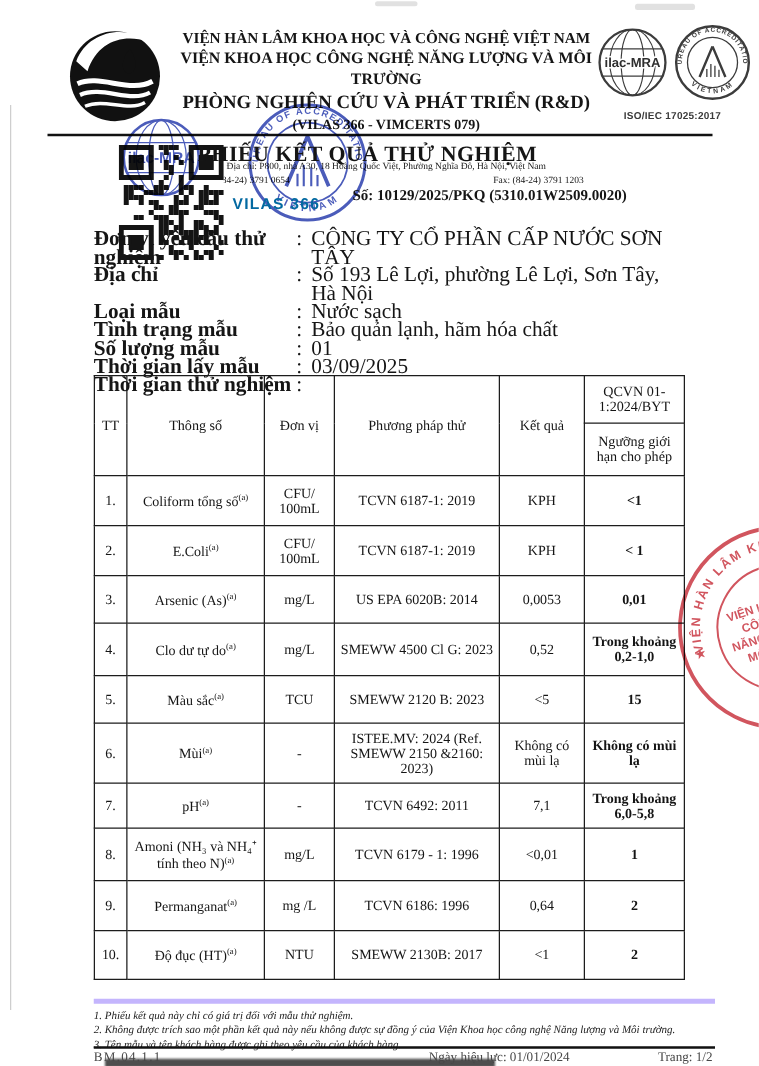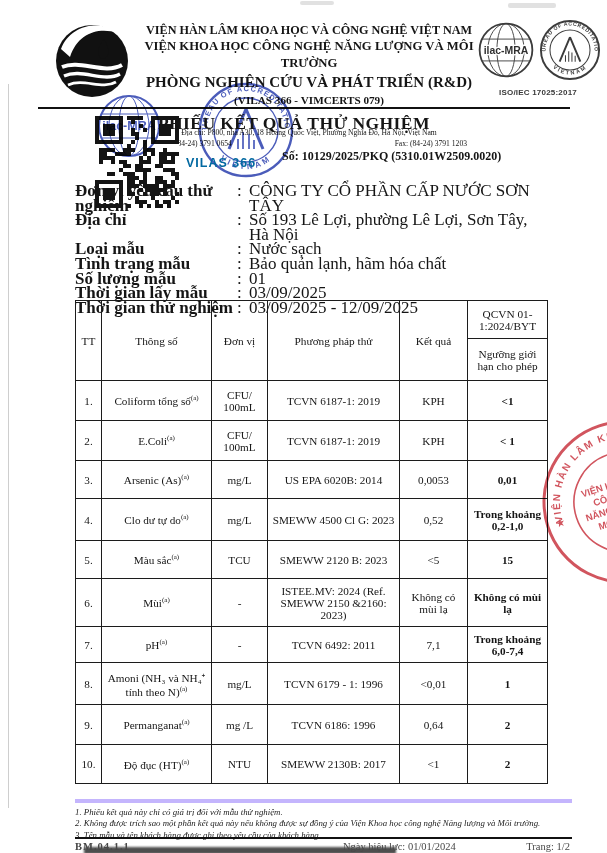--- a/index.html
+++ b/index.html
@@ -45,21 +45,21 @@
   table.results th{font-size:11.3px;font-weight:normal;text-align:center;}
   table.results td{font-size:11.2px;text-align:center;}
   td.c-param{text-align:left;padding-left:6px;}
   td.c-unit{white-space:pre-line;}
   td.c-limit{font-weight:bold;font-size:10.6px;}
   sup{font-size:7px;}
   
   .footnotes{left:75px;top:799px;width:497px;border-top:4px solid #c4b5fd;padding-top:4px;font-style:italic;font-size:8.8px;line-height:11.3px;color:#222;}
   .rule-bottom{left:75px;top:837px;width:497px;height:1.5px;background:#111;}
   .footer-row{left:75px;top:841px;width:497px;height:12px;font-size:10.5px;color:#474747;}
-  .footer-row .fc{position:absolute;left:0;top:0;letter-spacing:1px;font-weight:bold;}
+  .footer-row .fc{position:absolute;left:0;top:0;letter-spacing:1px;}
   .footer-row .fd{position:absolute;left:268px;top:0;}
   .footer-row .fp{position:absolute;right:2px;top:0;}
   .red-stamp{left:539px;top:417px;opacity:.85;mix-blend-mode:multiply;}
 </style>
 </head>
 <body>
 
 <div class="page">
 
   <div class="abs scan-edge"></div>
@@ -337,21 +337,20 @@
         <span class="val">01</span>
       </div>
       <div class="info-row">
         <span class="lbl">Thời gian lấy mẫu</span>
         <span class="col">:</span>
         <span class="val">03/09/2025</span>
       </div>
       <div class="info-row">
         <span class="lbl">Thời gian thử nghiệm</span>
         <span class="col">:</span>
-        <span class="val">03/09/2025 - 12/09/2025</span>
       </div>
     </div>
 
   <table class="results">
     <colgroup>
       <col style="width:26px">
         <col style="width:110px">
         <col style="width:56px">
       <col style="width:132px">
         <col style="width:68px">
@@ -420,21 +419,21 @@
           <td class="c-method">ISTEE.MV: 2024 (Ref. SMEWW 2150 &amp;2160: 2023)</td>
           <td class="c-result">Không có mùi lạ</td>
           <td class="c-limit">Không có mùi lạ</td>
         </tr>
         <tr style="height: 36px;">
           <td class="c-tt">7.</td>
           <td class="c-param"><span>pH</span><sup>(a)</sup></td>
           <td class="c-unit">-</td>
           <td class="c-method">TCVN 6492: 2011</td>
           <td class="c-result">7,1</td>
-          <td class="c-limit">Trong khoảng 6,0-7,4</td>
+          <td class="c-limit">Trong khoảng 6,0-5,8</td>
         </tr>
         <tr style="height: 42px;">
           <td class="c-tt">8.</td>
           <td class="c-param"><span>Amoni (NH₃ và NH₄⁺ tính theo N)</span><sup>(a)</sup></td>
           <td class="c-unit">mg/L</td>
           <td class="c-method">TCVN 6179 - 1: 1996</td>
           <td class="c-result">&lt;0,01</td>
           <td class="c-limit">1</td>
         </tr>
         <tr style="height: 40px;">

